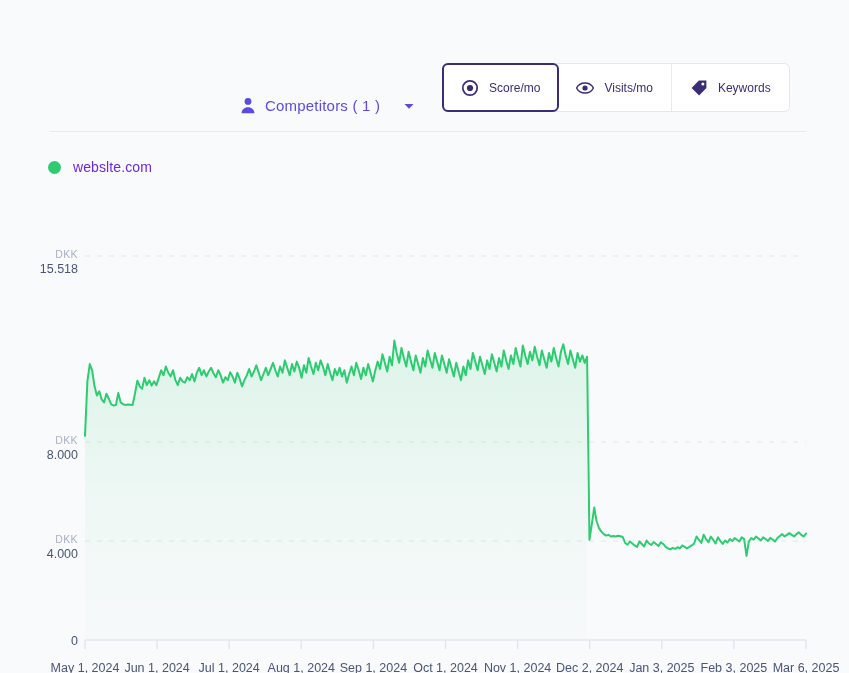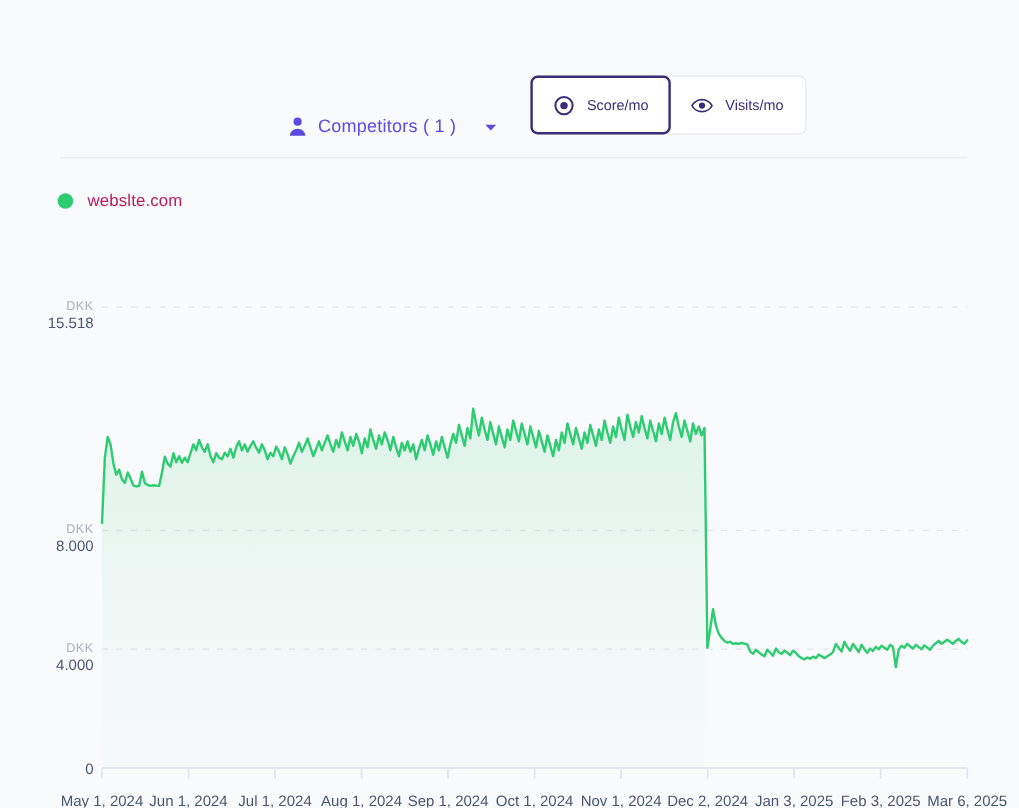--- a/index.html
+++ b/index.html
@@ -106,21 +106,21 @@
   }
   .legend-dot {
     width: 13px;
     height: 13px;
     border-radius: 50%;
     background: #2ecc71;
     flex: 0 0 auto;
   }
   .legend-label {
     font-size: 14px;
-    color: #be185d;
+    color: #6d28d9;
     letter-spacing: .1px;
   }
 
   
   .chart-wrap {
     position: absolute;
     left: 0;
     top: 216px;
     width: 849px;
     height: 473px;
@@ -180,20 +180,29 @@
       <div class="tab">
         <span class="ticon">
           <svg viewBox="0 0 20 14" width="18" height="18" aria-hidden="true">
             <path d="M10 1.4C5.4 1.4 1.9 4.6 0.6 7c1.3 2.4 4.8 5.6 9.4 5.6S18.1 9.4 19.4 7C18.1 4.6 14.6 1.4 10 1.4z" fill="none" stroke="#3b2c77" stroke-width="1.6"></path>
             <circle cx="10" cy="7" r="2.9" fill="#3b2c77"></circle>
           </svg>
         </span>
         <span>Visits/mo</span>
       </div>
 
+      <div class="tab">
+        <span class="ticon">
+          <svg viewBox="0 0 18 18" width="18" height="18" aria-hidden="true">
+            <path d="M1.6 8.9 L8.9 1.6 H16.4 V9.1 L9.1 16.4 Z" fill="#3b2c77"></path>
+            <circle cx="12.9" cy="5.1" r="1.5" fill="#ffffff"></circle>
+          </svg>
+        </span>
+        <span>Keywords</span>
+      </div>
 
     </div>
   </div>
 </div>
 
 <div class="divider"></div>
 
 <div class="legend">
   <span class="legend-dot"></span>
   <span class="legend-label">webslte.com</span>

